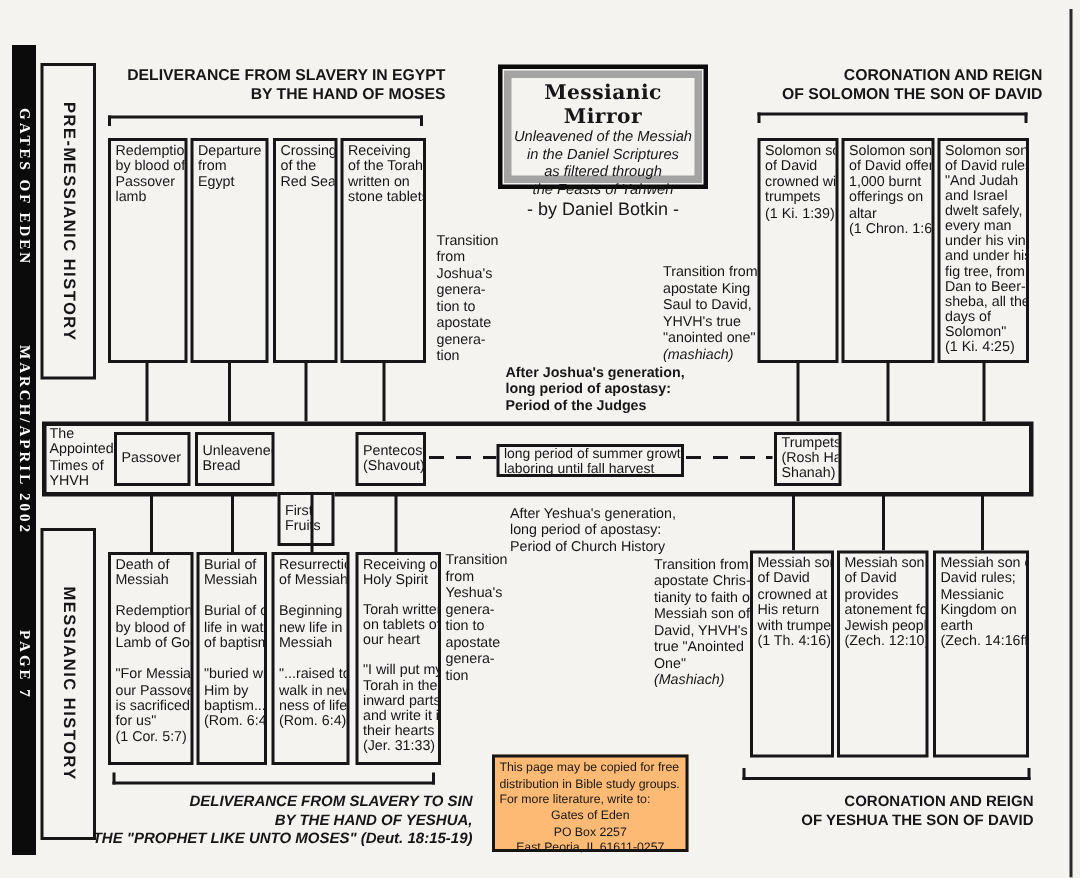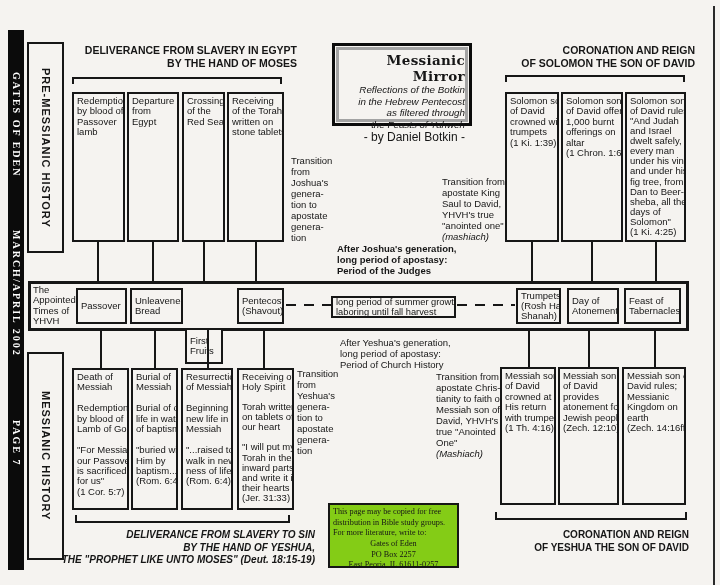--- a/index.html
+++ b/index.html
@@ -24,26 +24,26 @@
   .feast{position:absolute;border:2px solid #161616;background:#f5f3f0;font-size:9.5px;line-height:1.08;
     display:flex;align-items:center;padding-left:3px;white-space:pre;overflow:hidden;}
   .note{position:absolute;font-size:9.5px;line-height:1.16;white-space:pre;}
   .it{font-style:italic;}
   .vline{position:absolute;width:2px;background:#161616;}
   .dash{position:absolute;height:2px;background:repeating-linear-gradient(90deg,#161616 0 10px,transparent 10px 18px);}
   
   .band{position:absolute;border:3px solid #161616;background:#f5f3f0;}
   
   .mirror{position:absolute;border:3px solid #0b0b0b;background:#f5f3f0;padding:1px;}
-  .mirror-inner{border:3px solid #a3a3a3;width:100%;height:100%;text-align:right;padding-top:2px;}
+  .mirror-inner{border:5px solid #a3a3a3;width:100%;height:100%;text-align:center;padding-top:2px;}
   .mirror-title{font-family:"DejaVu Serif",serif;font-weight:bold;font-size:13.5px;letter-spacing:.3px;}
   .mirror-line{font-size:9.8px;font-style:italic;line-height:1.18;}
   .mirror-byline{font-size:12px;line-height:1.3;}
   
-  .copybox{position:absolute;border:2px solid #161616;background:#84cc16;font-size:8.2px;line-height:1.3;padding:2px 3px;font-family:Liberation Serif, serif;}
+  .copybox{position:absolute;border:2px solid #161616;background:#fdba74;font-size:8.2px;line-height:1.3;padding:2px 3px;}
   .copybox .addr{text-align:center;white-space:pre;}
   .copybox .t1{white-space:pre;}
   .edge{position:absolute;background:#2a2a2a;}
 </style>
 </head>
 <body>
 
 <div class="page">
 
   <div class="blackbar" style="left:8px;top:30px;width:16px;height:540px;">
@@ -77,22 +77,22 @@
 written on
 stone tablets</div>
   <div class="vline" style="left:97px;top:242px;height:39px;"></div>
   <div class="vline" style="left:152px;top:242px;height:39px;"></div>
   <div class="vline" style="left:203px;top:242px;height:39px;"></div>
   <div class="vline" style="left:255px;top:242px;height:39px;"></div>
 
   <div class="mirror" style="left:332px;top:43px;width:140px;height:83px;">
     <div class="mirror-inner">
       <div class="mirror-title">Messianic Mirror</div>
-      <div class="mirror-line">Reflections of the Botkin</div>
-      <div class="mirror-line">in the Hebrew Pentecost</div>
+      <div class="mirror-line">Unleavened of the Messiah</div>
+      <div class="mirror-line">in the Daniel Scriptures</div>
       <div class="mirror-line">as filtered through</div>
       <div class="mirror-line">the Feasts of Yahweh</div>
       <div class="mirror-byline">- by Daniel Botkin -</div>
     </div>
   </div>
 
   <div class="hdr" style="left:495px;top:44px;width:200px;">CORONATION AND REIGN
 OF SOLOMON THE SON OF DAVID</div>
   <div class="br-down" style="left:505px;top:75px;width:180px;height:7px;"></div>
   <div class="cell" style="left:505px;top:92px;width:54px;height:150px;">Solomon son
@@ -153,24 +153,20 @@
 Fruits</div>
   <div class="feast" style="left:237px;top:288px;width:47px;height:36px;">Pentecost
 (Shavout)</div>
   <div class="dash" style="left:286px;top:304px;width:45px;"></div>
   <div class="feast" style="left:331px;top:296px;width:125px;height:22px;font-size:9.3px;">long period of summer growth,
 laboring until fall harvest</div>
   <div class="dash" style="left:457px;top:304px;width:58px;"></div>
   <div class="feast" style="left:516px;top:288px;width:45px;height:36px;">Trumpets
 (Rosh Ha-
 Shanah)</div>
-  <div class="feast" style="left:567px;top:288px;width:52px;height:36px;">Day of
-Atonement</div>
-  <div class="feast" style="left:624px;top:288px;width:57px;height:36px;">Feast of
-Tabernacles</div>
 
   <div class="note" style="left:340px;top:337px;width:135px;">After Yeshua's generation,
 long period of apostasy:
 Period of Church History</div>
   <div class="note" style="left:436px;top:371px;width:66px;"><span>Transition from
 apostate Chris-
 tianity to faith of
 Messiah son of
 David, YHVH's
 true "Anointed

